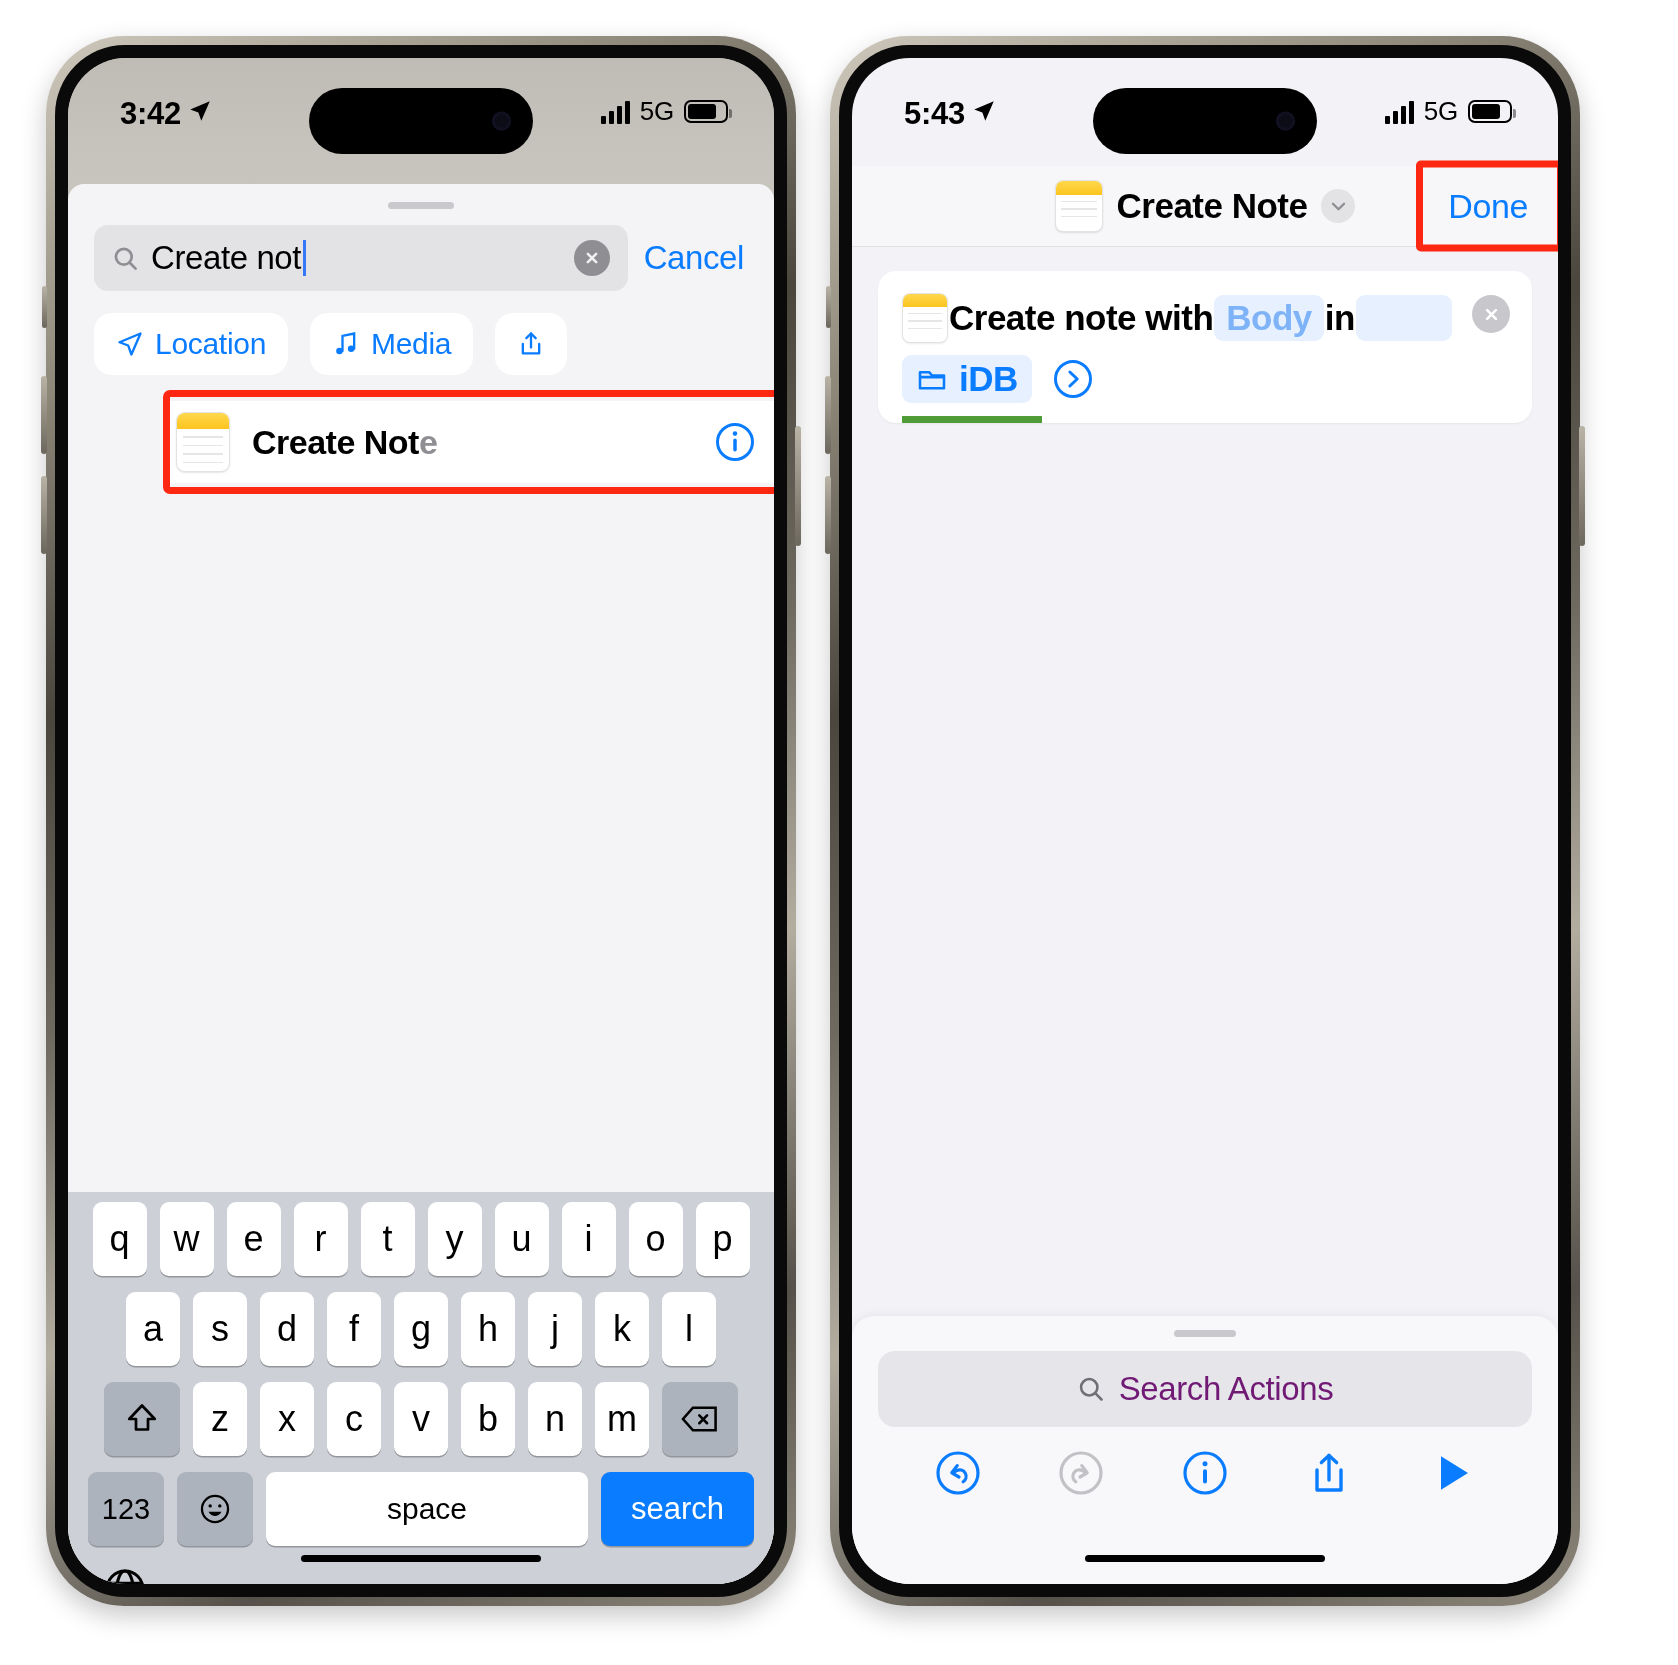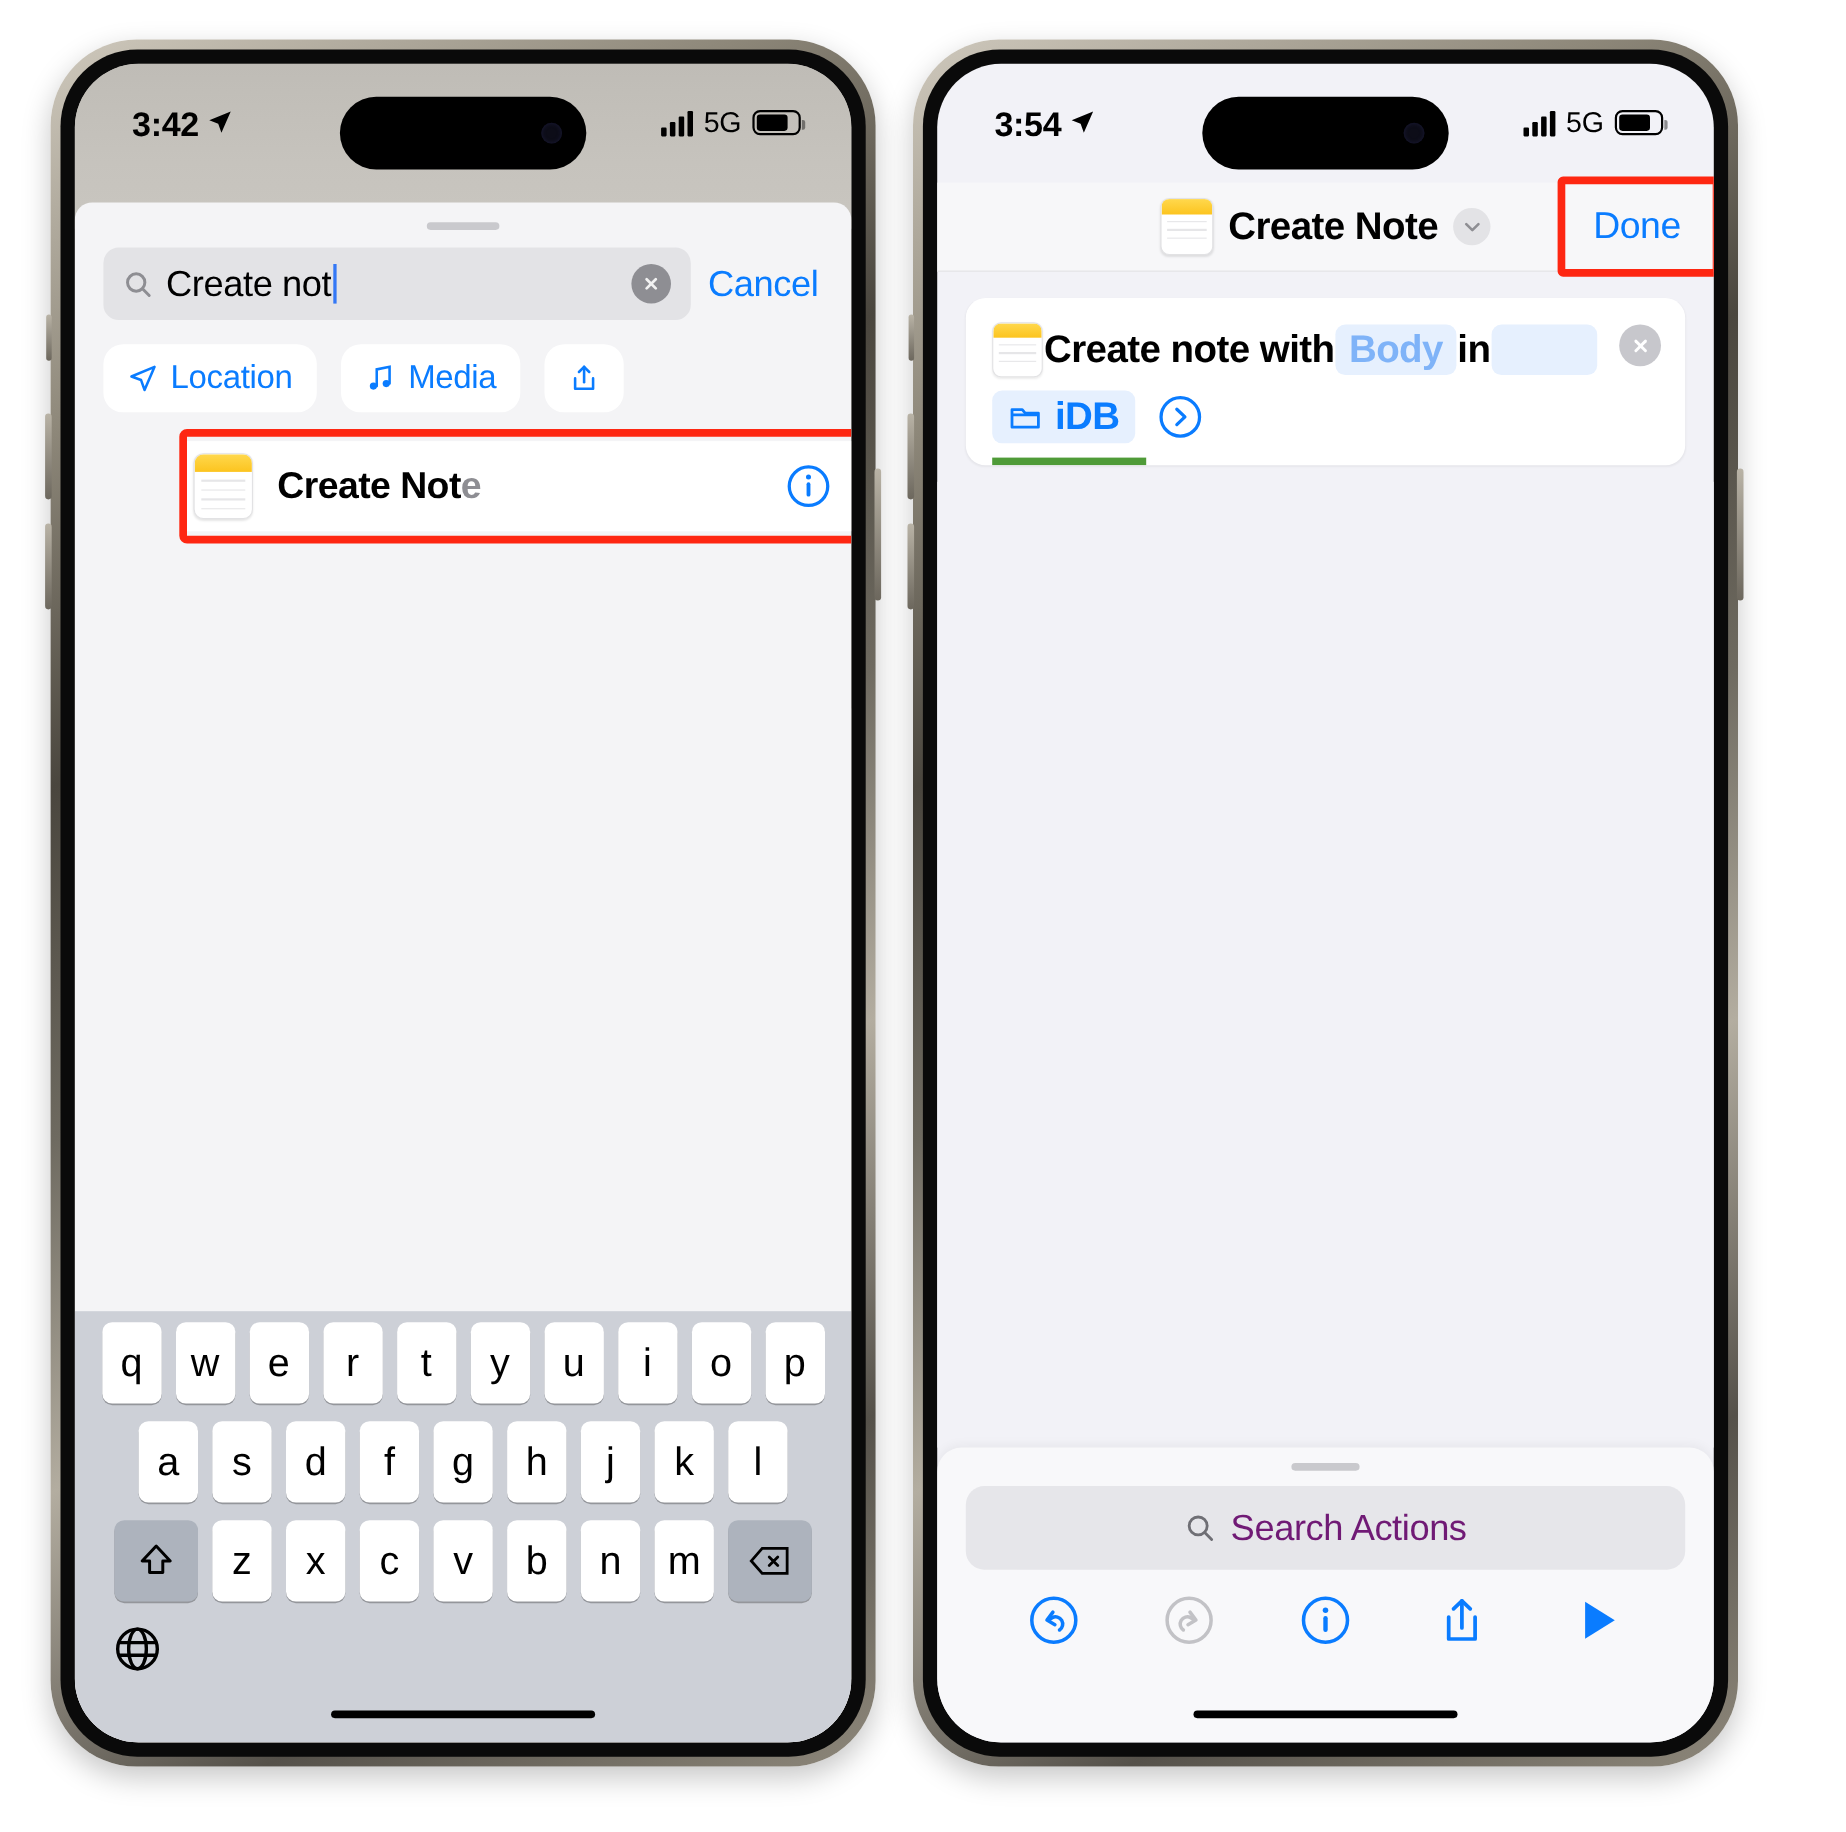--- a/index.html
+++ b/index.html
@@ -409,20 +409,33 @@
               <div class="key">b</div>
               <div class="key">n</div>
               <div class="key">m</div>
               <div class="key wide">
                 <svg viewBox="0 0 28 24" width="40" height="34" fill="none" stroke="#000" stroke-width="1.8" stroke-linecap="round">
                     <path d="M9 4h16v16H9L2 12z"></path>
                     <path d="M13.5 9.5 19 15M19 9.5l-5.5 5.5"></path>
                   </svg>
               </div>
             </div>
+            <div class="krow r4">
+              <div class="key num">123</div>
+              <div class="key emoji">
+                <svg viewBox="0 0 24 24" width="34" height="34" fill="none" stroke="#000" stroke-width="1.6">
+                    <circle cx="12" cy="12" r="9.2"></circle>
+                    <circle cx="8.6" cy="9.8" r="1.2" fill="#000" stroke="none"></circle>
+                    <circle cx="15.4" cy="9.8" r="1.2" fill="#000" stroke="none"></circle>
+                    <path d="M7.4 14c1.2 2.2 3 3 4.6 3s3.4-.8 4.6-3z" fill="#000" stroke="none"></path>
+                  </svg>
+              </div>
+              <div class="key space">space</div>
+              <div class="key go">search</div>
+            </div>
             <div class="globe-row">
               <span class="globe">
                 <svg viewBox="0 0 24 24" width="46" height="46" fill="none" stroke="#000" stroke-width="1.6">
                     <circle cx="12" cy="12" r="9.4"></circle>
                     <ellipse cx="12" cy="12" rx="4.2" ry="9.4"></ellipse>
                     <path d="M2.8 9h18.4M2.8 15h18.4"></path>
                   </svg>
               </span>
             </div>
           </div>
@@ -440,21 +453,21 @@
     <div class="side-btn sb-r1"></div>
     <div class="phone-inner">
       <div class="screen">
 
         <div class="island">
           <div class="lens"></div>
         </div>
 
         <div class="statusbar">
           <div class="sb-time">
-            <span>3:54</span>
+            <span>5:43</span>
             <span class="loc-arrow">
               <svg width="26" height="26" viewBox="0 0 24 24">
                   <path d="M21 3 3 10.5l7.5 2.8L13.2 21z" fill="#000"></path>
                 </svg>
             </span>
           </div>
           <div class="sb-right">
             <span class="signal">
                 <i></i>
                 <i></i>

